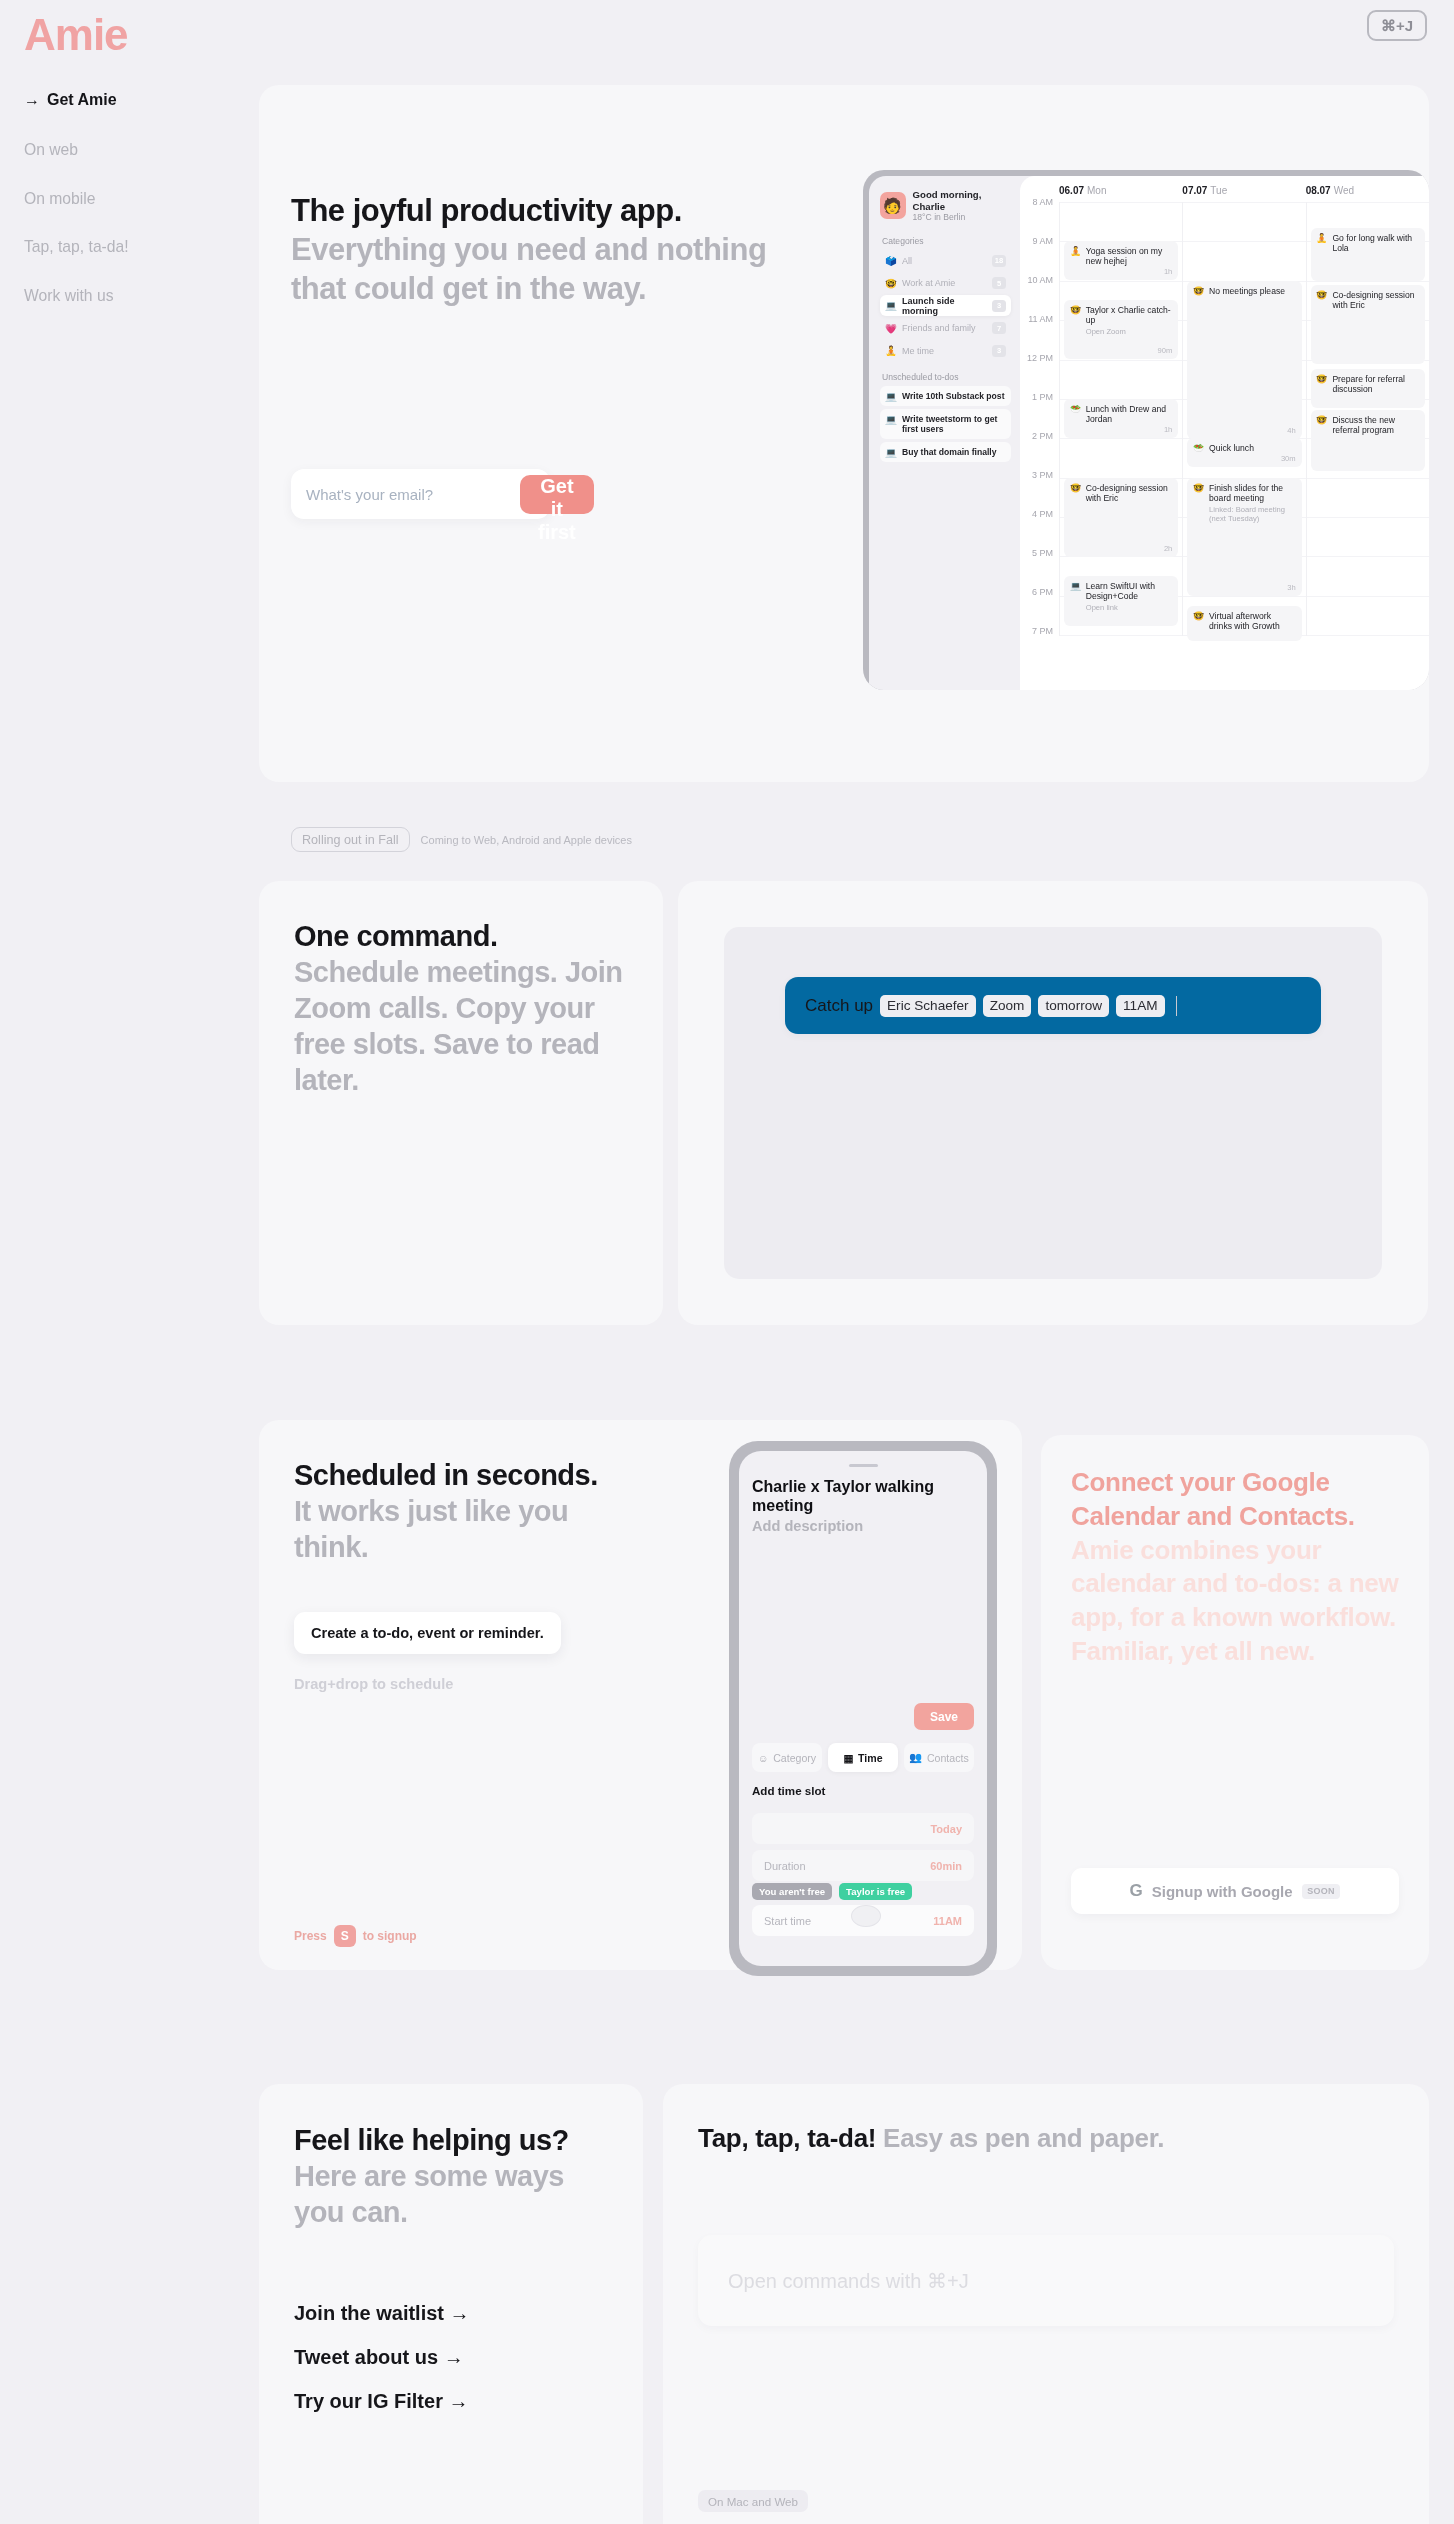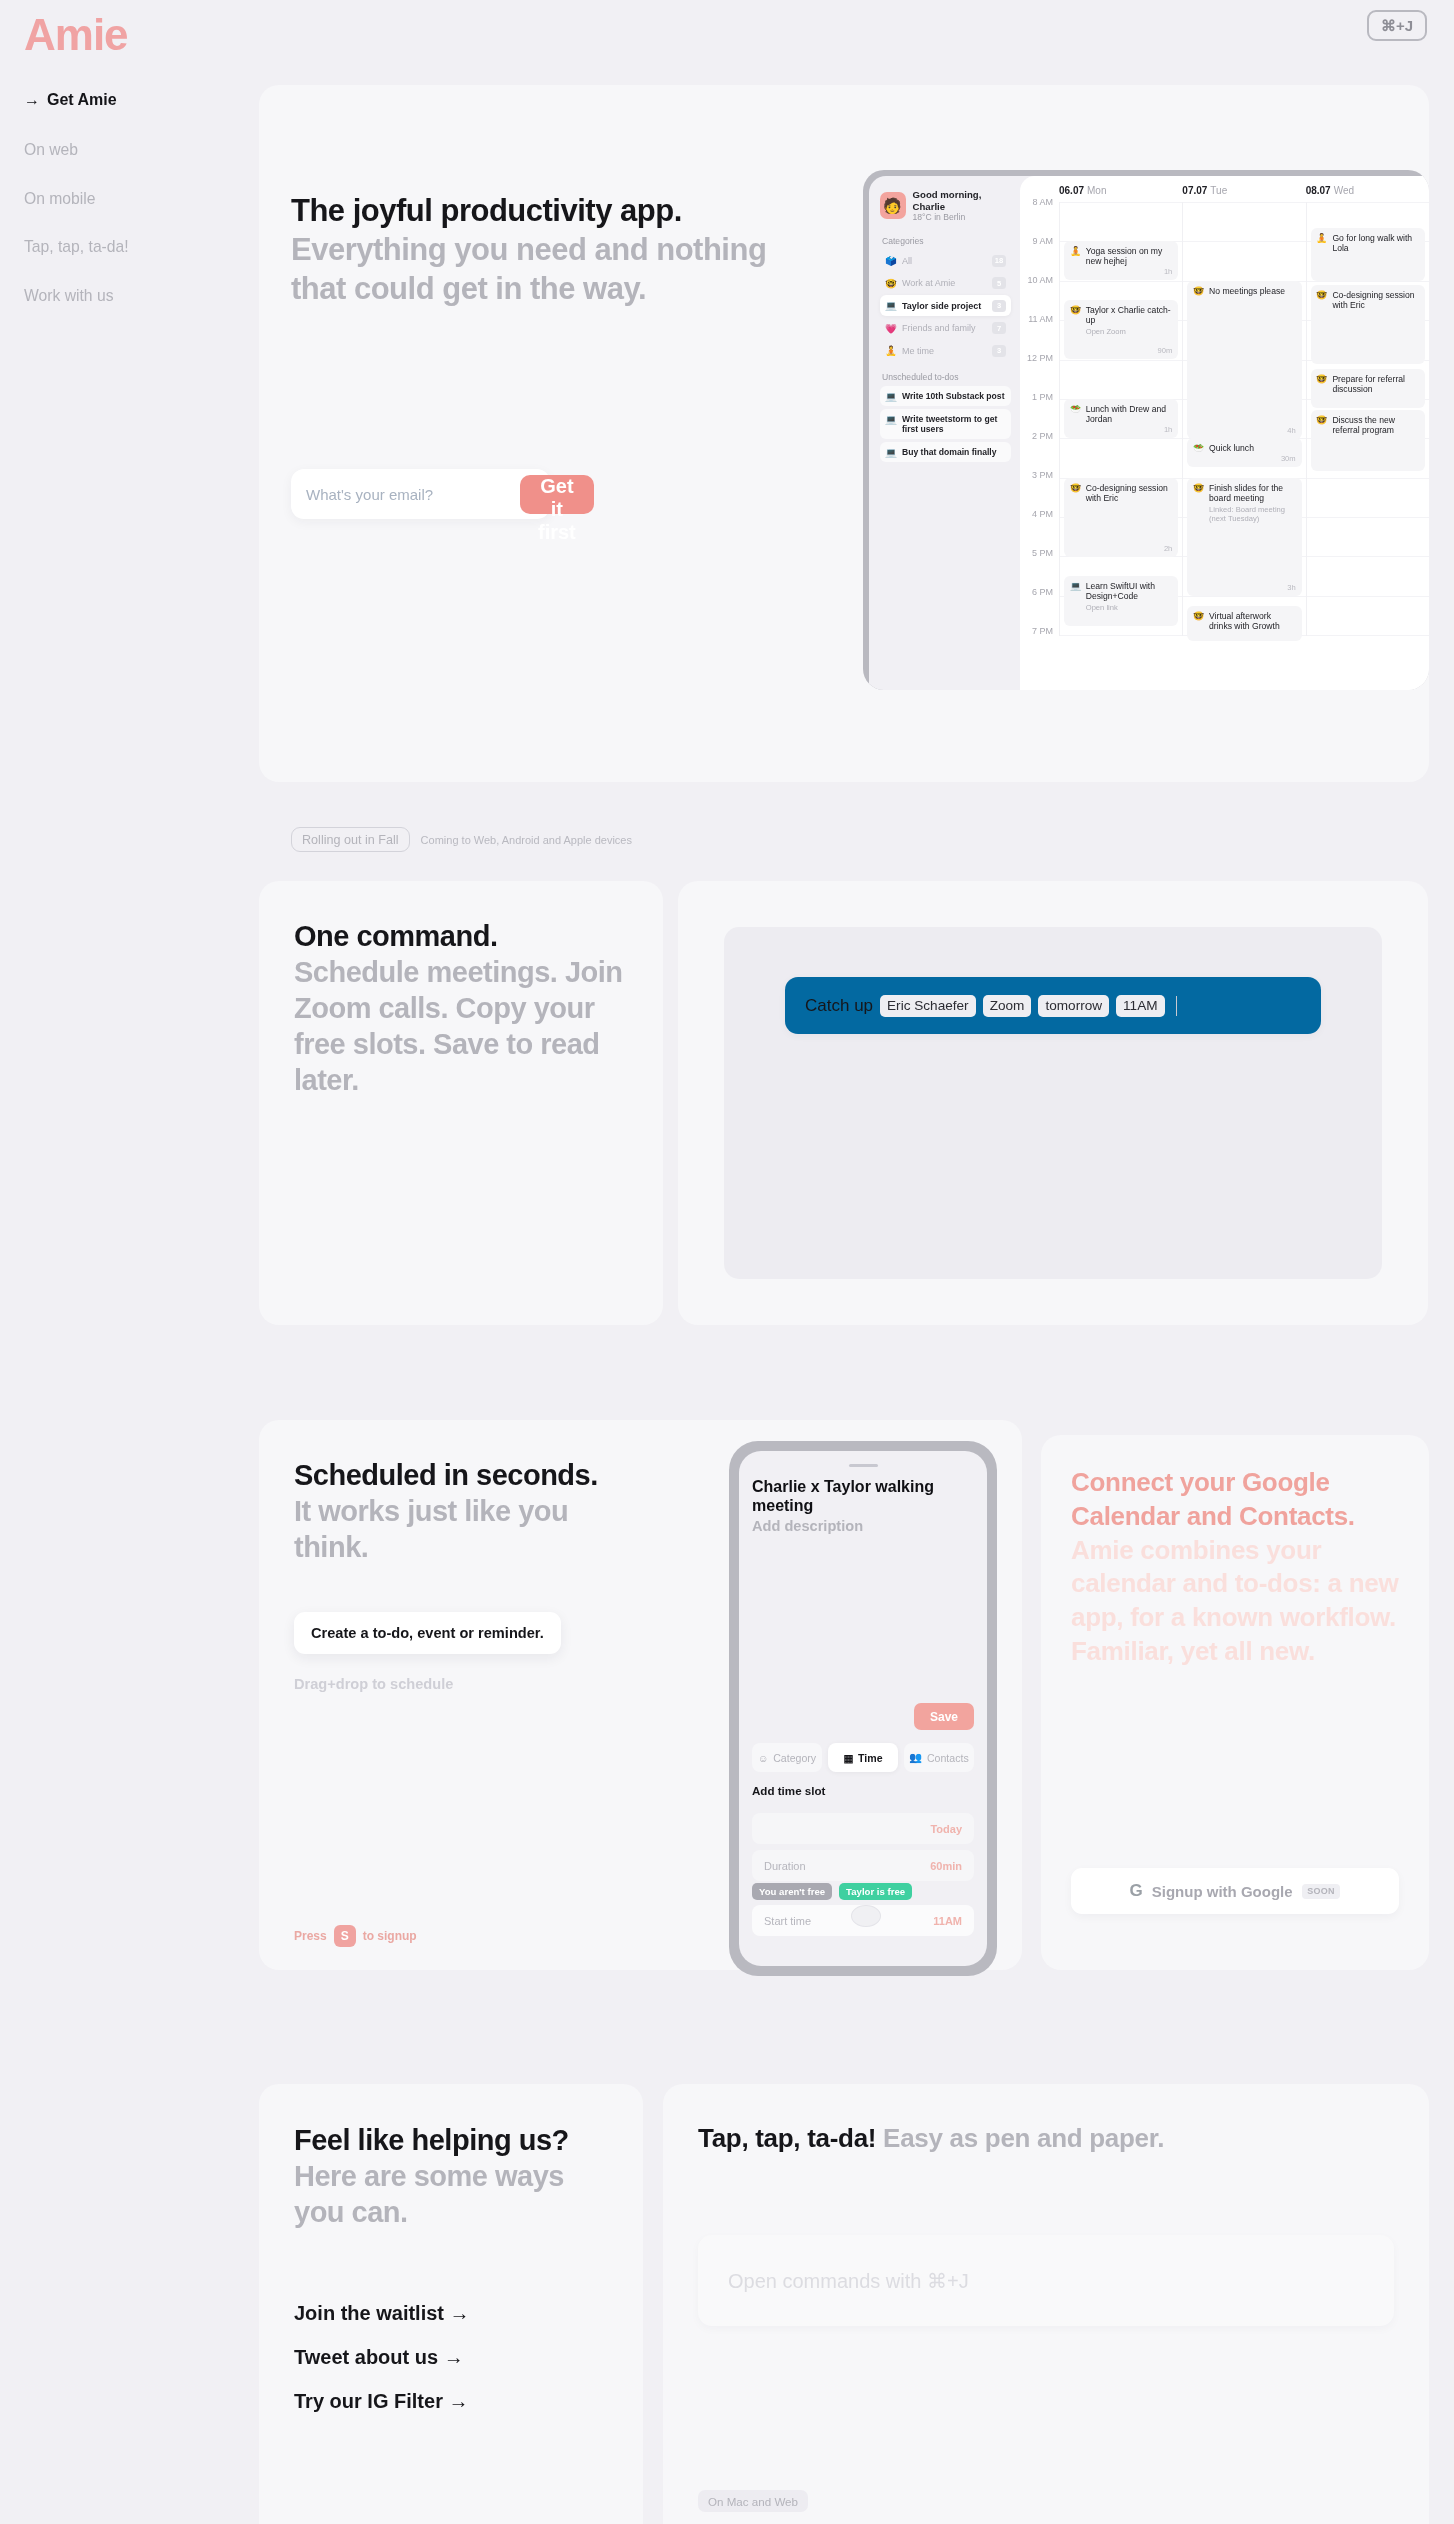--- a/index.html
+++ b/index.html
@@ -279,21 +279,21 @@
                 <span class="cat-name">All</span>
                 <span class="cat-count">18</span>
               </div>
               <div class="cat-row">
                 <span class="cat-emoji">🤓</span>
                 <span class="cat-name">Work at Amie</span>
                 <span class="cat-count">5</span>
               </div>
               <div class="cat-row active">
                 <span class="cat-emoji">💻</span>
-                <span class="cat-name">Taylor side project</span>
+                <span class="cat-name">Launch side morning</span>
                 <span class="cat-count">3</span>
               </div>
               <div class="cat-row">
                 <span class="cat-emoji">💗</span>
                 <span class="cat-name">Friends and family</span>
                 <span class="cat-count">7</span>
               </div>
               <div class="cat-row">
                 <span class="cat-emoji">🧘</span>
                 <span class="cat-name">Me time</span>

